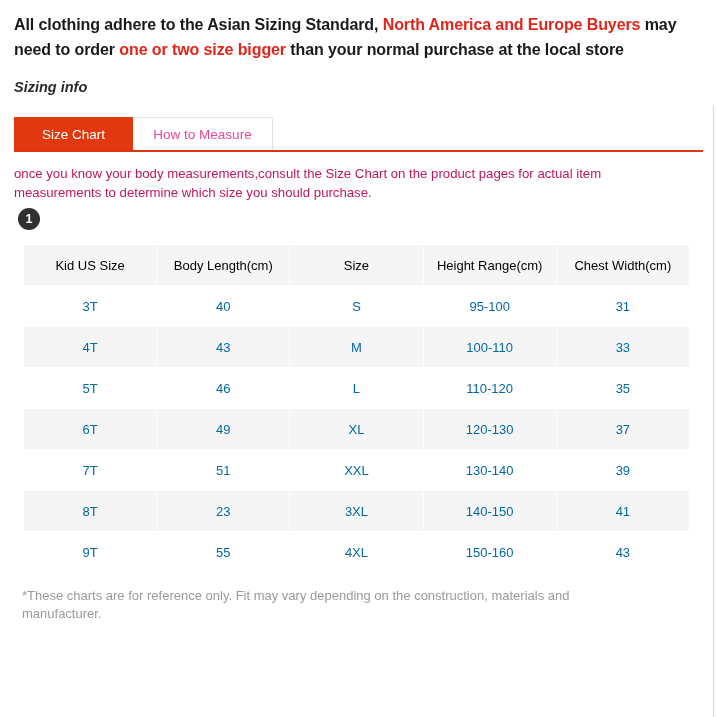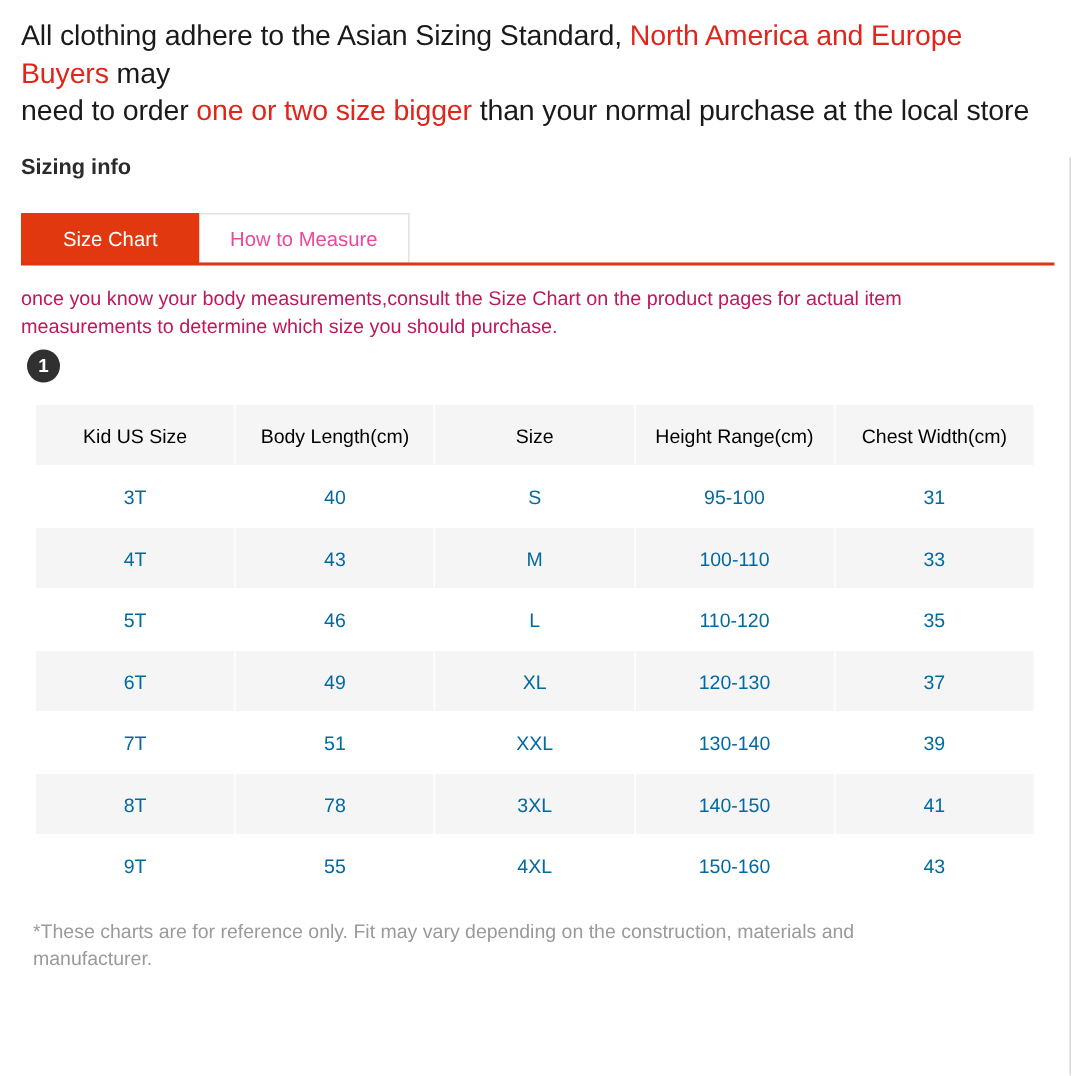--- a/index.html
+++ b/index.html
@@ -22,34 +22,35 @@
     left: 713px;
     top: 105px;
     width: 1px;
     height: 612px;
     background: #d8d8d8;
   }
 
   
   #intro-banner {
     padding: 12px 14px 0 14px;
-    font-size: 19px;
-    font-weight: normal;
+    font-size: 16px;
+    font-weight: bold;
     line-height: 25px;
     letter-spacing: -0.1px;
     color: #1a1a1a;
   }
   .hl { color: #e1251b; }
 
   
   #sizing-info-heading {
     margin: 17px 0 0 14px;
     font-size: 14.5px;
     font-weight: bold;
     color: #2b2b2b;
+    font-style: italic;
   }
 
   
   #tabs-bar {
     position: relative;
     margin-top: 22px;
     height: 34px;
   }
   .tab-strip {
     position: absolute;
@@ -210,21 +211,21 @@
     </tr>
     <tr class="plain">
       <td>7T</td>
       <td>51</td>
       <td>XXL</td>
       <td>130-140</td>
       <td>39</td>
     </tr>
     <tr class="shaded">
       <td>8T</td>
-      <td>78</td>
+      <td>23</td>
       <td>3XL</td>
       <td>140-150</td>
       <td>41</td>
     </tr>
     <tr class="plain">
       <td>9T</td>
       <td>55</td>
       <td>4XL</td>
       <td>150-160</td>
       <td>43</td>

